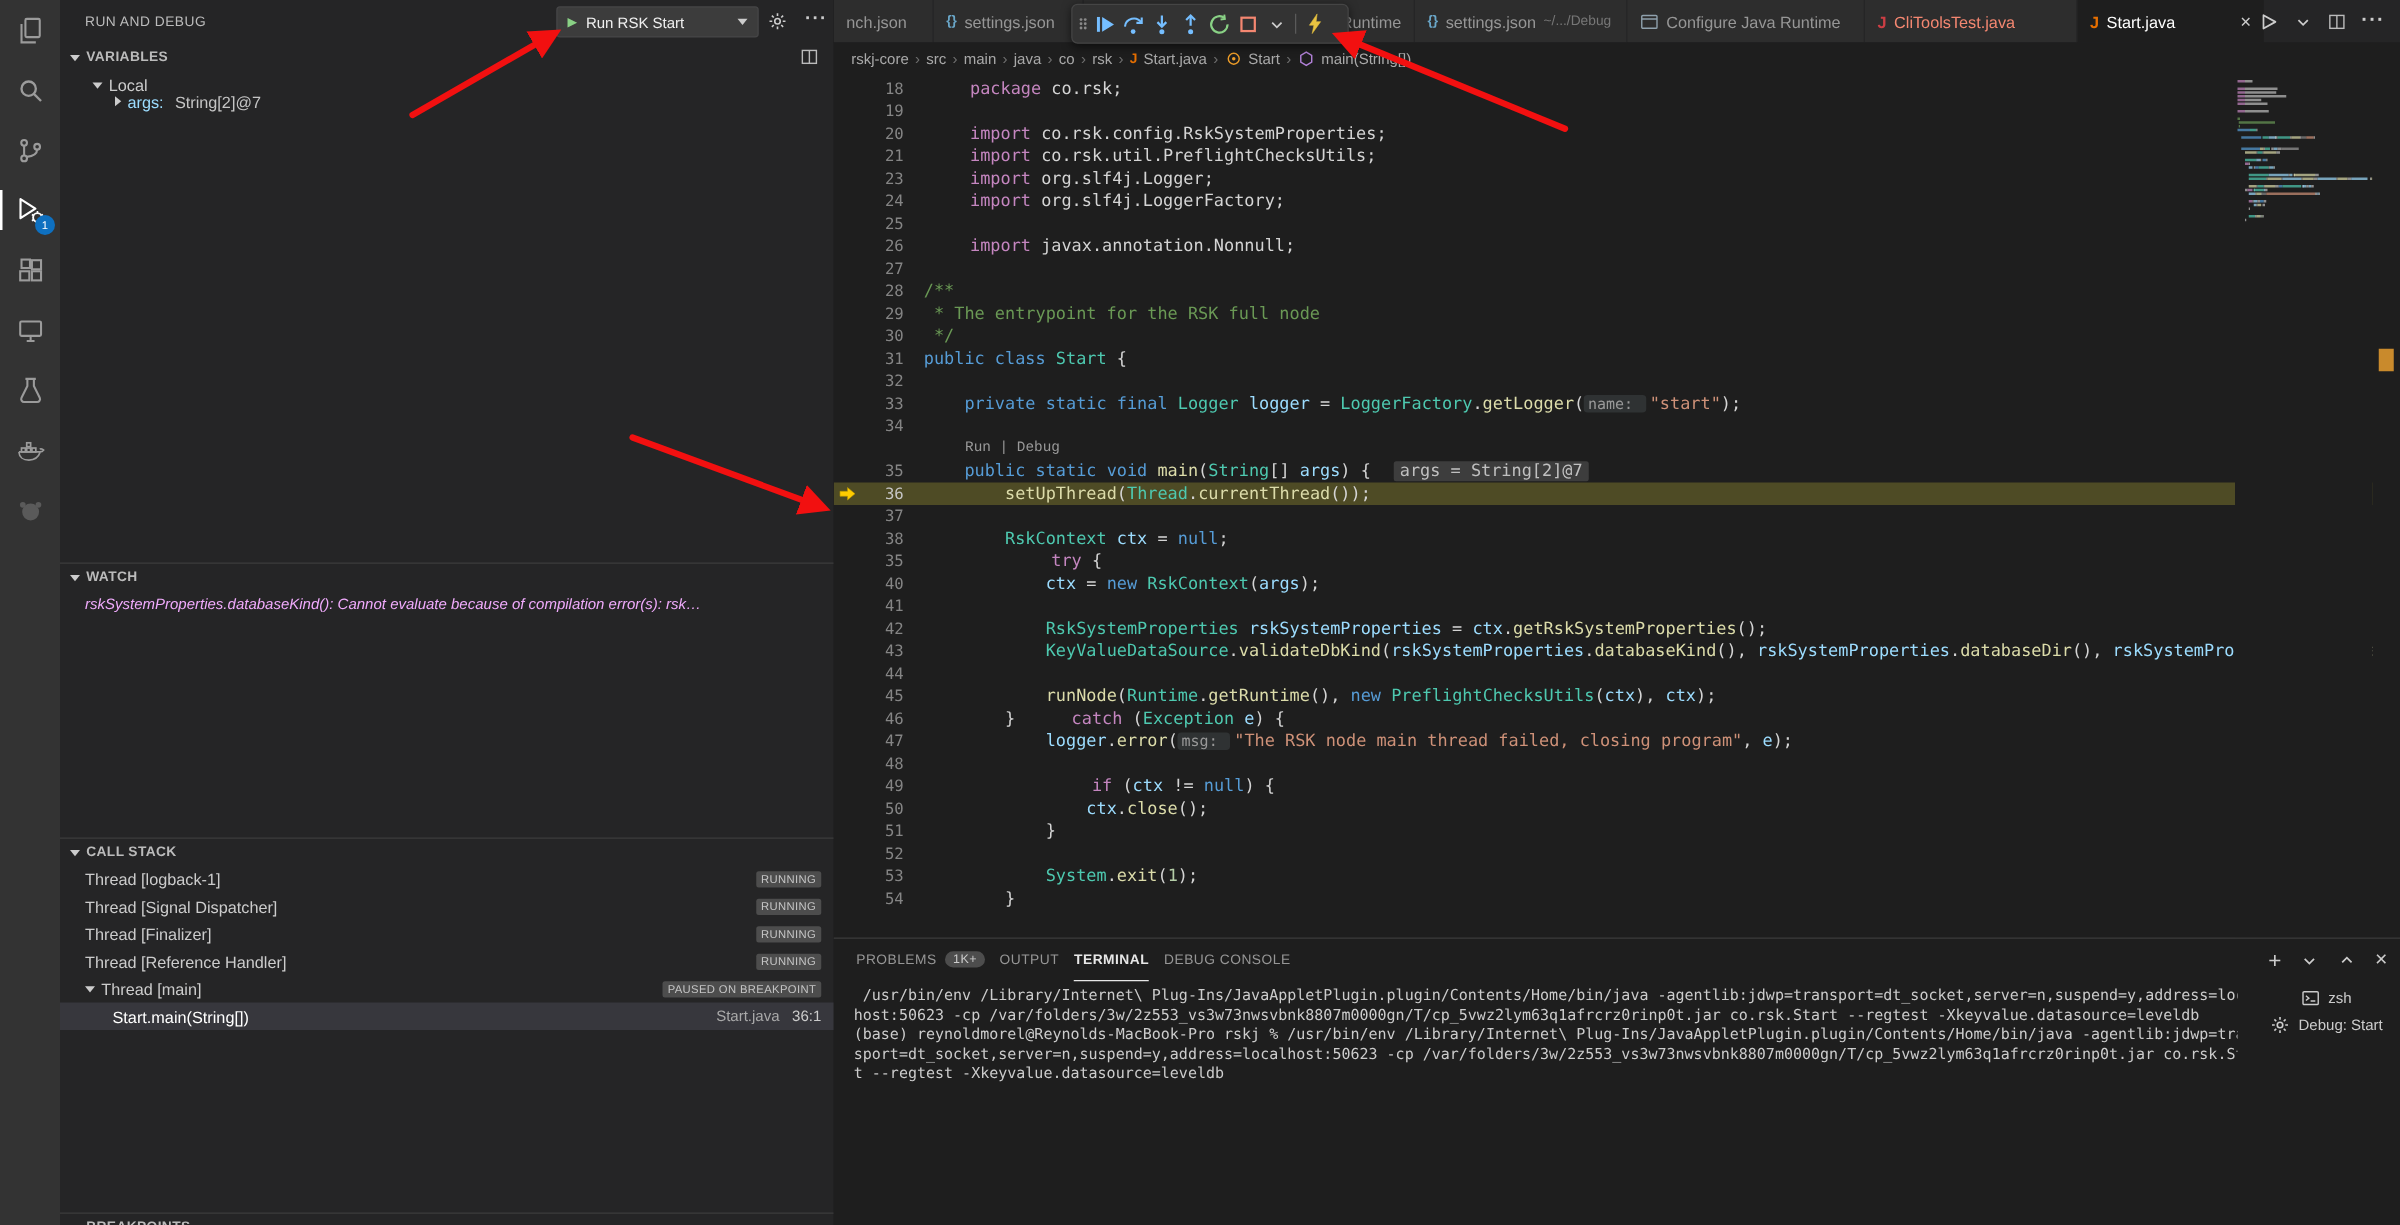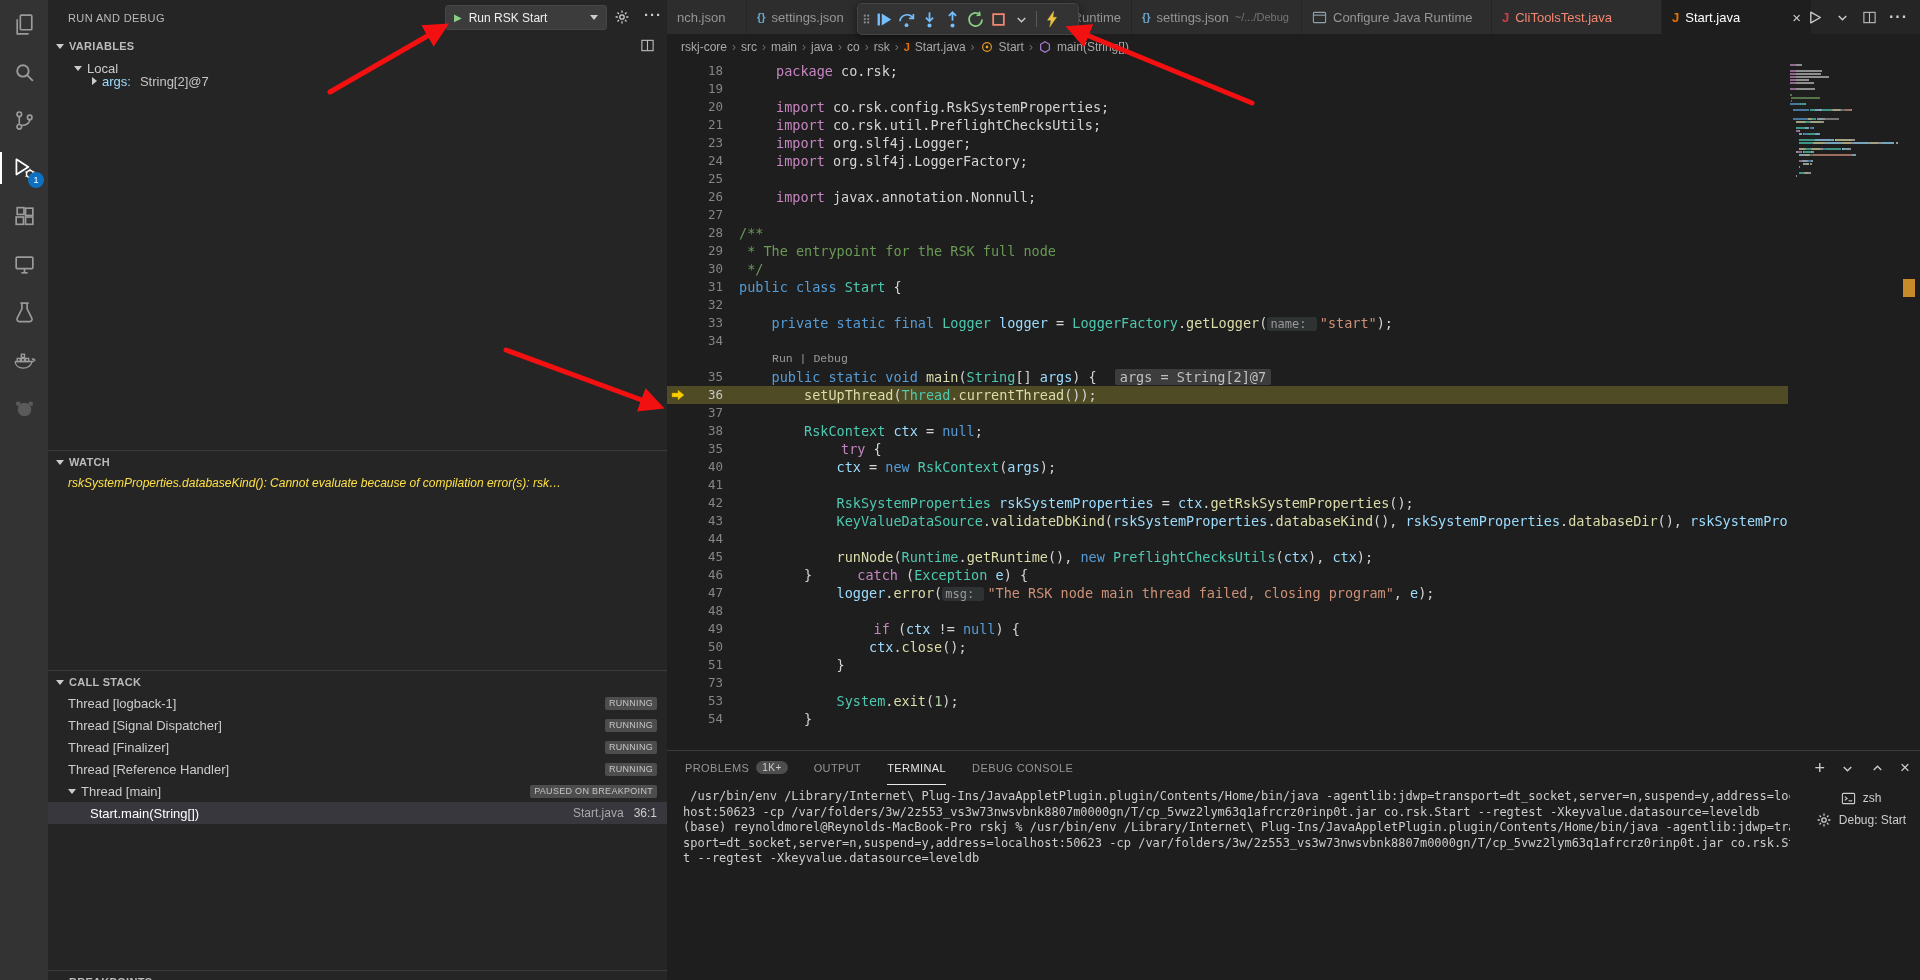--- a/index.html
+++ b/index.html
@@ -18,21 +18,21 @@
   .launch-label{font-size:12px;color:#f0f0f0;flex:1;white-space:nowrap;overflow:hidden;}
   .hdr-icon{position:absolute;top:9px;cursor:pointer;color:#cccccc;}
   #hdr-gear{left:566px;}
   .hdr-icon.more{left:596px;font-size:15px;font-weight:bold;letter-spacing:1px;top:6px;}
   .sec{position:absolute;left:0;right:0;height:22px;display:flex;align-items:center;gap:5px;padding-left:8px;font-size:11px;font-weight:700;color:#bbbbbb;letter-spacing:.3px;cursor:pointer;}
   .sec.bordered{border-top:1px solid rgba(128,128,128,.25);}
   .sec-right{position:absolute;right:12px;top:3px;}
   .sb-row{position:absolute;left:0;right:0;height:22px;display:flex;align-items:center;gap:5px;font-size:13px;color:#cccccc;cursor:pointer;}
   .var-name{color:#9cdcfe;}
   .var-val{color:#c5c5c5;margin-left:4px;}
-  .watch-item{position:absolute;left:0;right:0;height:22px;line-height:22px;padding-left:20px;font-size:12px;font-style:italic;color:#fde047;white-space:nowrap;overflow:hidden;cursor:pointer;}
+  .watch-item{position:absolute;left:0;right:0;height:22px;line-height:22px;padding-left:20px;font-size:12px;font-style:italic;color:#f0abfc;white-space:nowrap;overflow:hidden;cursor:pointer;}
   .cs-row{height:22px;display:flex;align-items:center;padding:0 10px 0 20px;font-size:13px;color:#cccccc;cursor:pointer;gap:5px;}
   .cs-row.child{padding-left:42px;}
   .cs-row.selected{background:#37373d;color:#ffffff;}
   .cs-badge{margin-left:auto;font-size:9px;color:#c5c5c5;background:#4d4d4d;border-radius:2px;padding:1.5px 4px;letter-spacing:.3px;white-space:nowrap;}
   .cs-right{margin-left:auto;display:flex;gap:10px;align-items:center;}
   .cs-file{font-size:12px;color:#a9a9a9;}
   .cs-line{font-size:12px;color:#cccccc;}
   #callstack-rows{position:absolute;left:0;right:0;}
   
   .tri{display:inline-block;width:0;height:0;flex:none;}
@@ -75,23 +75,23 @@
   .tk-k{color:#C586C0;margin-left:37px;} .tk-b{color:#569CD6;} .tk-t{color:#4EC9B0;} .tk-f{color:#DCDCAA;}
   .tk-v{color:#9CDCFE;} .tk-s{color:#CE9178;} .tk-n{color:#B5CEA8;} .tk-c{color:#6A9955;} .tk-p{color:#D4D4D4;}
   .tk-h{color:#999999;background:#2f3233;border-radius:3px;padding:0 3px;margin-right:3px;font-size:12px;}
   .tk-d{color:#c0c0c0;background:rgba(120,120,120,.35);margin-left:10px;padding:0 5px;border-radius:2px;}
   #minimap{position:absolute;right:22px;top:0;width:110px;bottom:0;background:#1e1e1e;overflow:hidden;}
   .mm-bar{position:absolute;height:2px;opacity:.7;}
   #overview{position:absolute;right:0;top:0;width:22px;bottom:0;background:#1e1e1e;}
   .ov-mark{position:absolute;left:5px;top:219px;width:12px;height:18px;background:#c98a2c;cursor:pointer;}
   
   #panel{position:absolute;left:667px;top:750px;right:0;bottom:0;background:#1e1e1e;border-top:1px solid rgba(128,128,128,.3);}
-  #panel-tabs{position:absolute;left:0;top:0;height:34px;display:flex;align-items:flex-start;gap:26px;padding-left:18px;}
+  #panel-tabs{position:absolute;left:0;top:0;height:34px;display:flex;align-items:flex-start;gap:12px;padding-left:18px;}
   .ptab{display:flex;align-items:center;gap:7px;height:33px;font-size:11px;letter-spacing:.4px;color:#969696;cursor:pointer;border-bottom:1px solid transparent;}
-  .ptab.active{color:#e7e7e7;border-bottom:1px solid #e7e7e7;}
+  .ptab.active{color:#e7e7e7;border-bottom:1px solid #e7e7e7;font-weight:bold;}
   .pbadge{background:#4d4d4d;color:#cccccc;font-size:10px;border-radius:9px;padding:1px 6px;}
   #panel-actions{position:absolute;right:10px;top:0;height:34px;display:flex;align-items:center;gap:15px;color:#cccccc;}
   #panel-actions .pa{cursor:pointer;display:flex;align-items:center;font-size:16px;}
   #terminal{position:absolute;left:16px;top:38px;right:130px;bottom:4px;font-family:"DejaVu Sans Mono",monospace;font-size:12px;line-height:15.5px;color:#cccccc;white-space:pre;overflow:hidden;}
   #terminal-rail{position:absolute;right:0;top:36px;width:126px;}
   .rail-row{height:22px;display:flex;align-items:center;gap:7px;padding-left:8px;font-size:12px;color:#cccccc;cursor:pointer;justify-content:center;}
   
   #annotations{position:absolute;left:0;top:0;z-index:50;pointer-events:none;}
   .icn{display:inline-flex;align-items:center;justify-content:center;}
 </style>
@@ -451,21 +451,21 @@
         <div class="code-row"><span class="gut-bp"></span><span class="gut-num">42</span><span class="code-text"><span class="tk-p">            </span><span class="tk-t">RskSystemProperties </span><span class="tk-v">rskSystemProperties </span><span class="tk-p">= </span><span class="tk-v">ctx</span><span class="tk-p">.</span><span class="tk-f">getRskSystemProperties</span><span class="tk-p">();</span></span></div>
         <div class="code-row"><span class="gut-bp"></span><span class="gut-num">43</span><span class="code-text"><span class="tk-p">            </span><span class="tk-t">KeyValueDataSource</span><span class="tk-p">.</span><span class="tk-f">validateDbKind</span><span class="tk-p">(</span><span class="tk-v">rskSystemProperties</span><span class="tk-p">.</span><span class="tk-f">databaseKind</span><span class="tk-p">(), </span><span class="tk-v">rskSystemProperties</span><span class="tk-p">.</span><span class="tk-f">databaseDir</span><span class="tk-p">(), </span><span class="tk-v">rskSystemProperties</span><span class="tk-p">.</span><span class="tk-f">databaseR</span></span></div>
         <div class="code-row"><span class="gut-bp"></span><span class="gut-num">44</span><span class="code-text"></span></div>
         <div class="code-row"><span class="gut-bp"></span><span class="gut-num">45</span><span class="code-text"><span class="tk-p">            </span><span class="tk-f">runNode</span><span class="tk-p">(</span><span class="tk-t">Runtime</span><span class="tk-p">.</span><span class="tk-f">getRuntime</span><span class="tk-p">(), </span><span class="tk-b">new </span><span class="tk-t">PreflightChecksUtils</span><span class="tk-p">(</span><span class="tk-v">ctx</span><span class="tk-p">), </span><span class="tk-v">ctx</span><span class="tk-p">);</span></span></div>
         <div class="code-row"><span class="gut-bp"></span><span class="gut-num">46</span><span class="code-text"><span class="tk-p">        } </span><span class="tk-k">catch </span><span class="tk-p">(</span><span class="tk-t">Exception </span><span class="tk-v">e</span><span class="tk-p">) {</span></span></div>
         <div class="code-row"><span class="gut-bp"></span><span class="gut-num">47</span><span class="code-text"><span class="tk-p">            </span><span class="tk-v">logger</span><span class="tk-p">.</span><span class="tk-f">error</span><span class="tk-p">(</span><span class="tk-h">msg: </span><span class="tk-s">"The RSK node main thread failed, closing program"</span><span class="tk-p">, </span><span class="tk-v">e</span><span class="tk-p">);</span></span></div>
         <div class="code-row"><span class="gut-bp"></span><span class="gut-num">48</span><span class="code-text"></span></div>
         <div class="code-row"><span class="gut-bp"></span><span class="gut-num">49</span><span class="code-text"><span class="tk-p">            </span><span class="tk-k">if </span><span class="tk-p">(</span><span class="tk-v">ctx </span><span class="tk-p">!= </span><span class="tk-b">null</span><span class="tk-p">) {</span></span></div>
         <div class="code-row"><span class="gut-bp"></span><span class="gut-num">50</span><span class="code-text"><span class="tk-p">                </span><span class="tk-v">ctx</span><span class="tk-p">.</span><span class="tk-f">close</span><span class="tk-p">();</span></span></div>
         <div class="code-row"><span class="gut-bp"></span><span class="gut-num">51</span><span class="code-text"><span class="tk-p">            }</span></span></div>
-        <div class="code-row"><span class="gut-bp"></span><span class="gut-num">73</span><span class="code-text"></span></div>
+        <div class="code-row"><span class="gut-bp"></span><span class="gut-num">52</span><span class="code-text"></span></div>
         <div class="code-row"><span class="gut-bp"></span><span class="gut-num">53</span><span class="code-text"><span class="tk-p">            </span><span class="tk-t">System</span><span class="tk-p">.</span><span class="tk-f">exit</span><span class="tk-p">(</span><span class="tk-n">1</span><span class="tk-p">);</span></span></div>
         <div class="code-row"><span class="gut-bp"></span><span class="gut-num">54</span><span class="code-text"><span class="tk-p">        }</span></span></div>
       </div>
     <div id="minimap">
         <div class="mm-bar" style="left: 2px; top: 4px; width: 6.2px; background: rgb(197, 134, 192);"></div>
         <div class="mm-bar" style="left: 8.2px; top: 4px; width: 5.5px; background: rgb(189, 189, 189);"></div>
         <div class="mm-bar" style="left: 2px; top: 10px; width: 5.5px; background: rgb(197, 134, 192);"></div>
         <div class="mm-bar" style="left: 7.5px; top: 10px; width: 26.5px; background: rgb(189, 189, 189);"></div>
         <div class="mm-bar" style="left: 2px; top: 13px; width: 5.5px; background: rgb(197, 134, 192);"></div>
         <div class="mm-bar" style="left: 7.5px; top: 13px; width: 25.7px; background: rgb(189, 189, 189);"></div>

